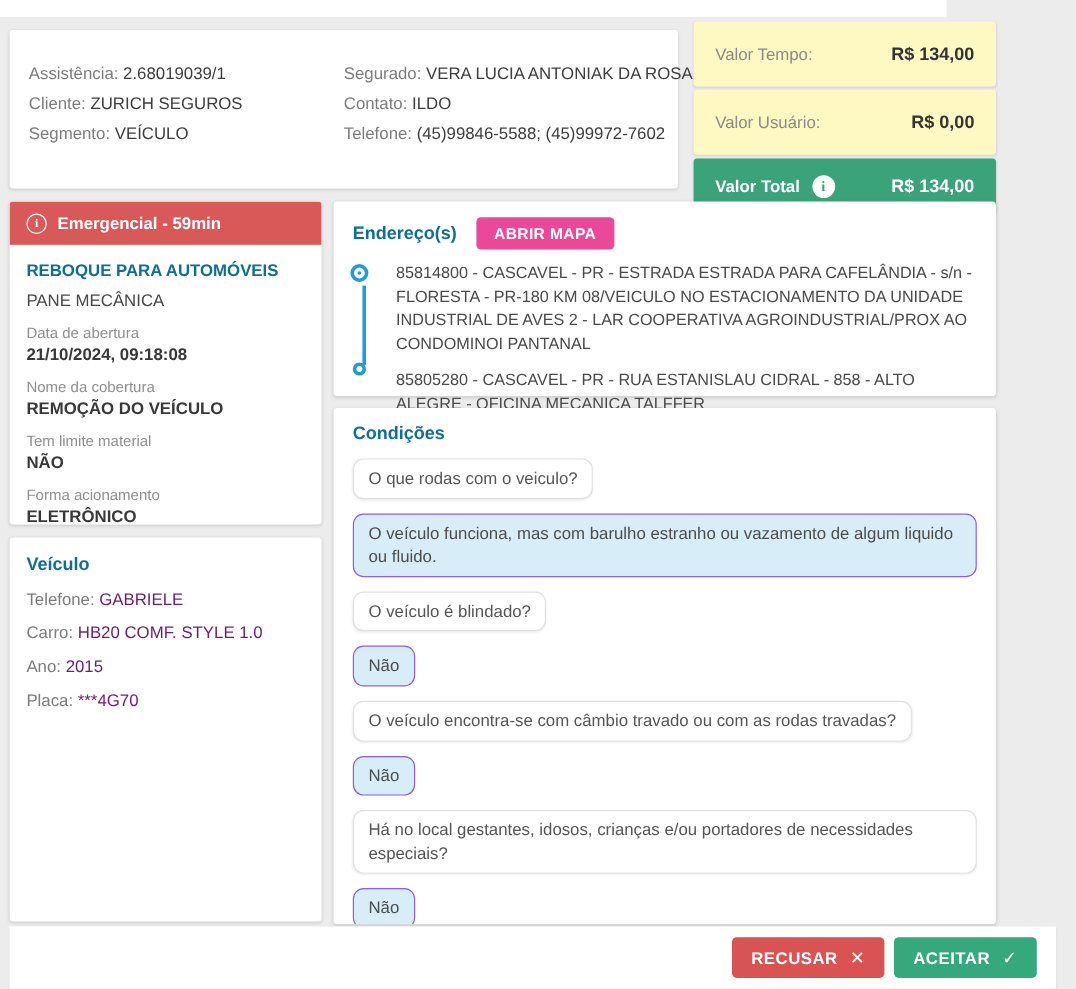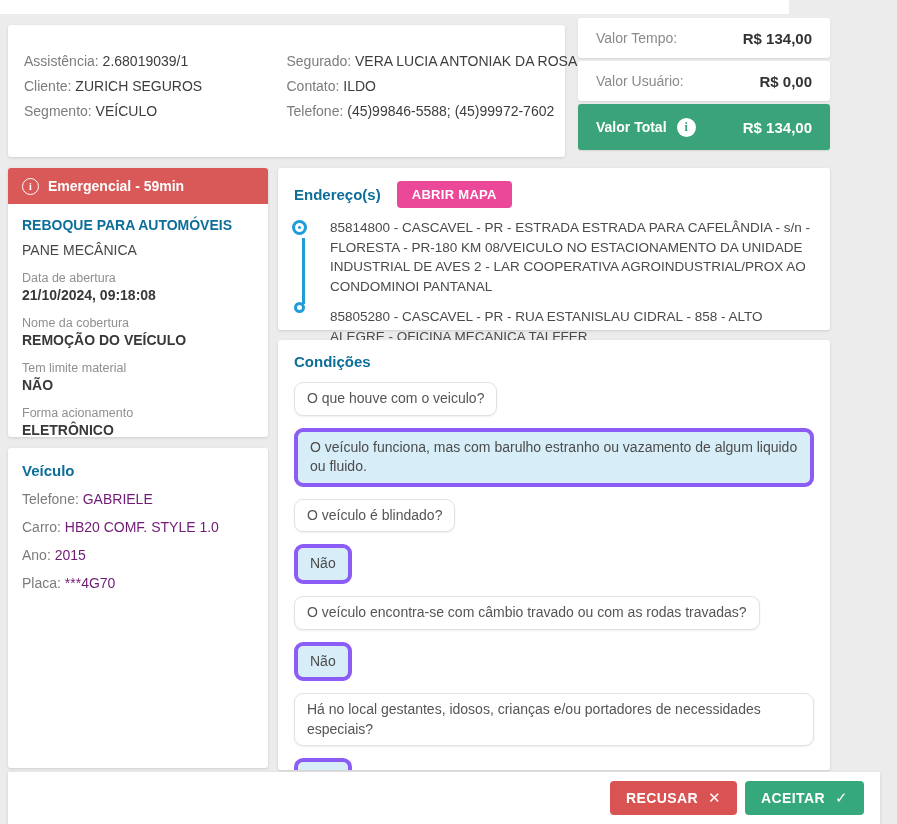--- a/index.html
+++ b/index.html
@@ -18,22 +18,22 @@
   .client-card { left:8px; top:25px; width:557px; height:132px; padding:13px 16px; }
   .section-title { color:#0d6e9a; font-weight:bold; font-size:15px; }
   .client-grid { display:flex; margin-top:6px; }
   .client-col { width:50%; }
   .client-row { margin-top:9px; font-size:14px; color:#7c7c7c; white-space:nowrap; }
   .client-row .val { color:#3d3d3d; }
   .phone-link { color:#1f9cd9; cursor:pointer; }
 
   
   .totals { position:absolute; left:578px; top:18px; width:252px; }
-  .tot-row { background:#ffffff; border-radius:3px; box-shadow:0 1px 2px rgba(0,0,0,.10);
-             height:40px; margin-bottom:3px; display:flex; align-items:center;
+  .tot-row { background:#fef9c3; border-radius:3px; box-shadow:0 1px 2px rgba(0,0,0,.10);
+             height:54px; margin-bottom:3px; display:flex; align-items:center;
              justify-content:space-between; padding:0 18px; }
   .tot-row .lab { color:#8a8a8a; font-size:14px; }
   .tot-row .amt { color:#333; font-weight:bold; font-size:15px; }
   .tot-row.total { background:#3aa37a; height:46px; }
   .tot-row.total .lab { color:#fff; font-weight:bold; display:flex; align-items:center; }
   .tot-row.total .amt { color:#fff; }
   .info-badge { width:19px; height:19px; border-radius:50%; background:#fff; color:#3aa37a;
                 font-weight:bold; font-size:12px; display:inline-flex; align-items:center;
                 justify-content:center; margin-left:10px; font-family:"Liberation Serif", serif; }
 
@@ -70,21 +70,21 @@
   .marker-dest { position:absolute; left:0px; top:84px; width:11px; height:11px; border-radius:50%;
                  background:#fff; border:3px solid #1f9cd9; }
   .addr-text { font-size:13.5px; color:#4a4a4a; line-height:1.45; }
   .addr-text + .addr-text { margin-top:11px; }
 
   
   .conditions-card { left:278px; top:340px; width:552px; height:430px; padding:13px 16px; overflow:hidden; }
   .bubble { display:table; font-size:14px; color:#555; border-radius:9px; padding:6px 12px;
             margin-top:12px; line-height:1.4; }
   .bubble.q { background:#fff; border:1px solid #e2e2e2; box-shadow:0 1px 2px rgba(0,0,0,.07); }
-  .bubble.a { background:#d7edf8; border:4px solid #8b5cf6; color:#4c4c4c; }
+  .bubble.a { background:#d7edf8; border:1px solid #8b5cf6; color:#4c4c4c; }
   .bubble.a.wide { display:block; width:100%; }
 
   
   .footer-bar { position:absolute; left:8px; top:772px; width:872px; height:52px; background:#fff;
                 box-shadow:0 1px 3px rgba(0,0,0,.13); display:flex; align-items:center;
                 justify-content:flex-end; padding-right:16px; }
   .btn { border:none; border-radius:4px; color:#fff; font-weight:bold; font-size:14px;
          letter-spacing:.4px; padding:8px 16px; display:inline-flex; align-items:center;
          cursor:pointer; font-family:"Liberation Sans", sans-serif; }
   .btn .glyph { margin-left:10px; font-size:15px; font-weight:normal; }
@@ -203,21 +203,21 @@
     <span class="marker-origin"></span>
     <span class="tl-line"></span>
     <span class="marker-dest"></span>
     <div class="addr-text">85814800 - CASCAVEL - PR - ESTRADA ESTRADA PARA CAFELÂNDIA - s/n - FLORESTA - PR-180 KM 08/VEICULO NO ESTACIONAMENTO DA UNIDADE INDUSTRIAL DE AVES 2 - LAR COOPERATIVA AGROINDUSTRIAL/PROX AO CONDOMINOI PANTANAL</div>
     <div class="addr-text">85805280 - CASCAVEL - PR - RUA ESTANISLAU CIDRAL - 858 - ALTO ALEGRE - OFICINA MECANICA TALFFER</div>
   </div>
 </div>
 
 <div class="card conditions-card">
   <div class="section-title">Condições</div>
-  <div class="bubble q">O que houve com o veiculo?</div>
+  <div class="bubble q">O que rodas com o veiculo?</div>
   <div class="bubble a wide">O veículo funciona, mas com barulho estranho ou vazamento de algum liquido ou fluido.</div>
   <div class="bubble q">O veículo é blindado?</div>
   <div class="bubble a">Não</div>
   <div class="bubble q">O veículo encontra-se com câmbio travado ou com as rodas travadas?</div>
   <div class="bubble a">Não</div>
   <div class="bubble q">Há no local gestantes, idosos, crianças e/ou portadores de necessidades especiais?</div>
   <div class="bubble a">Não</div>
 
 </div>
 

